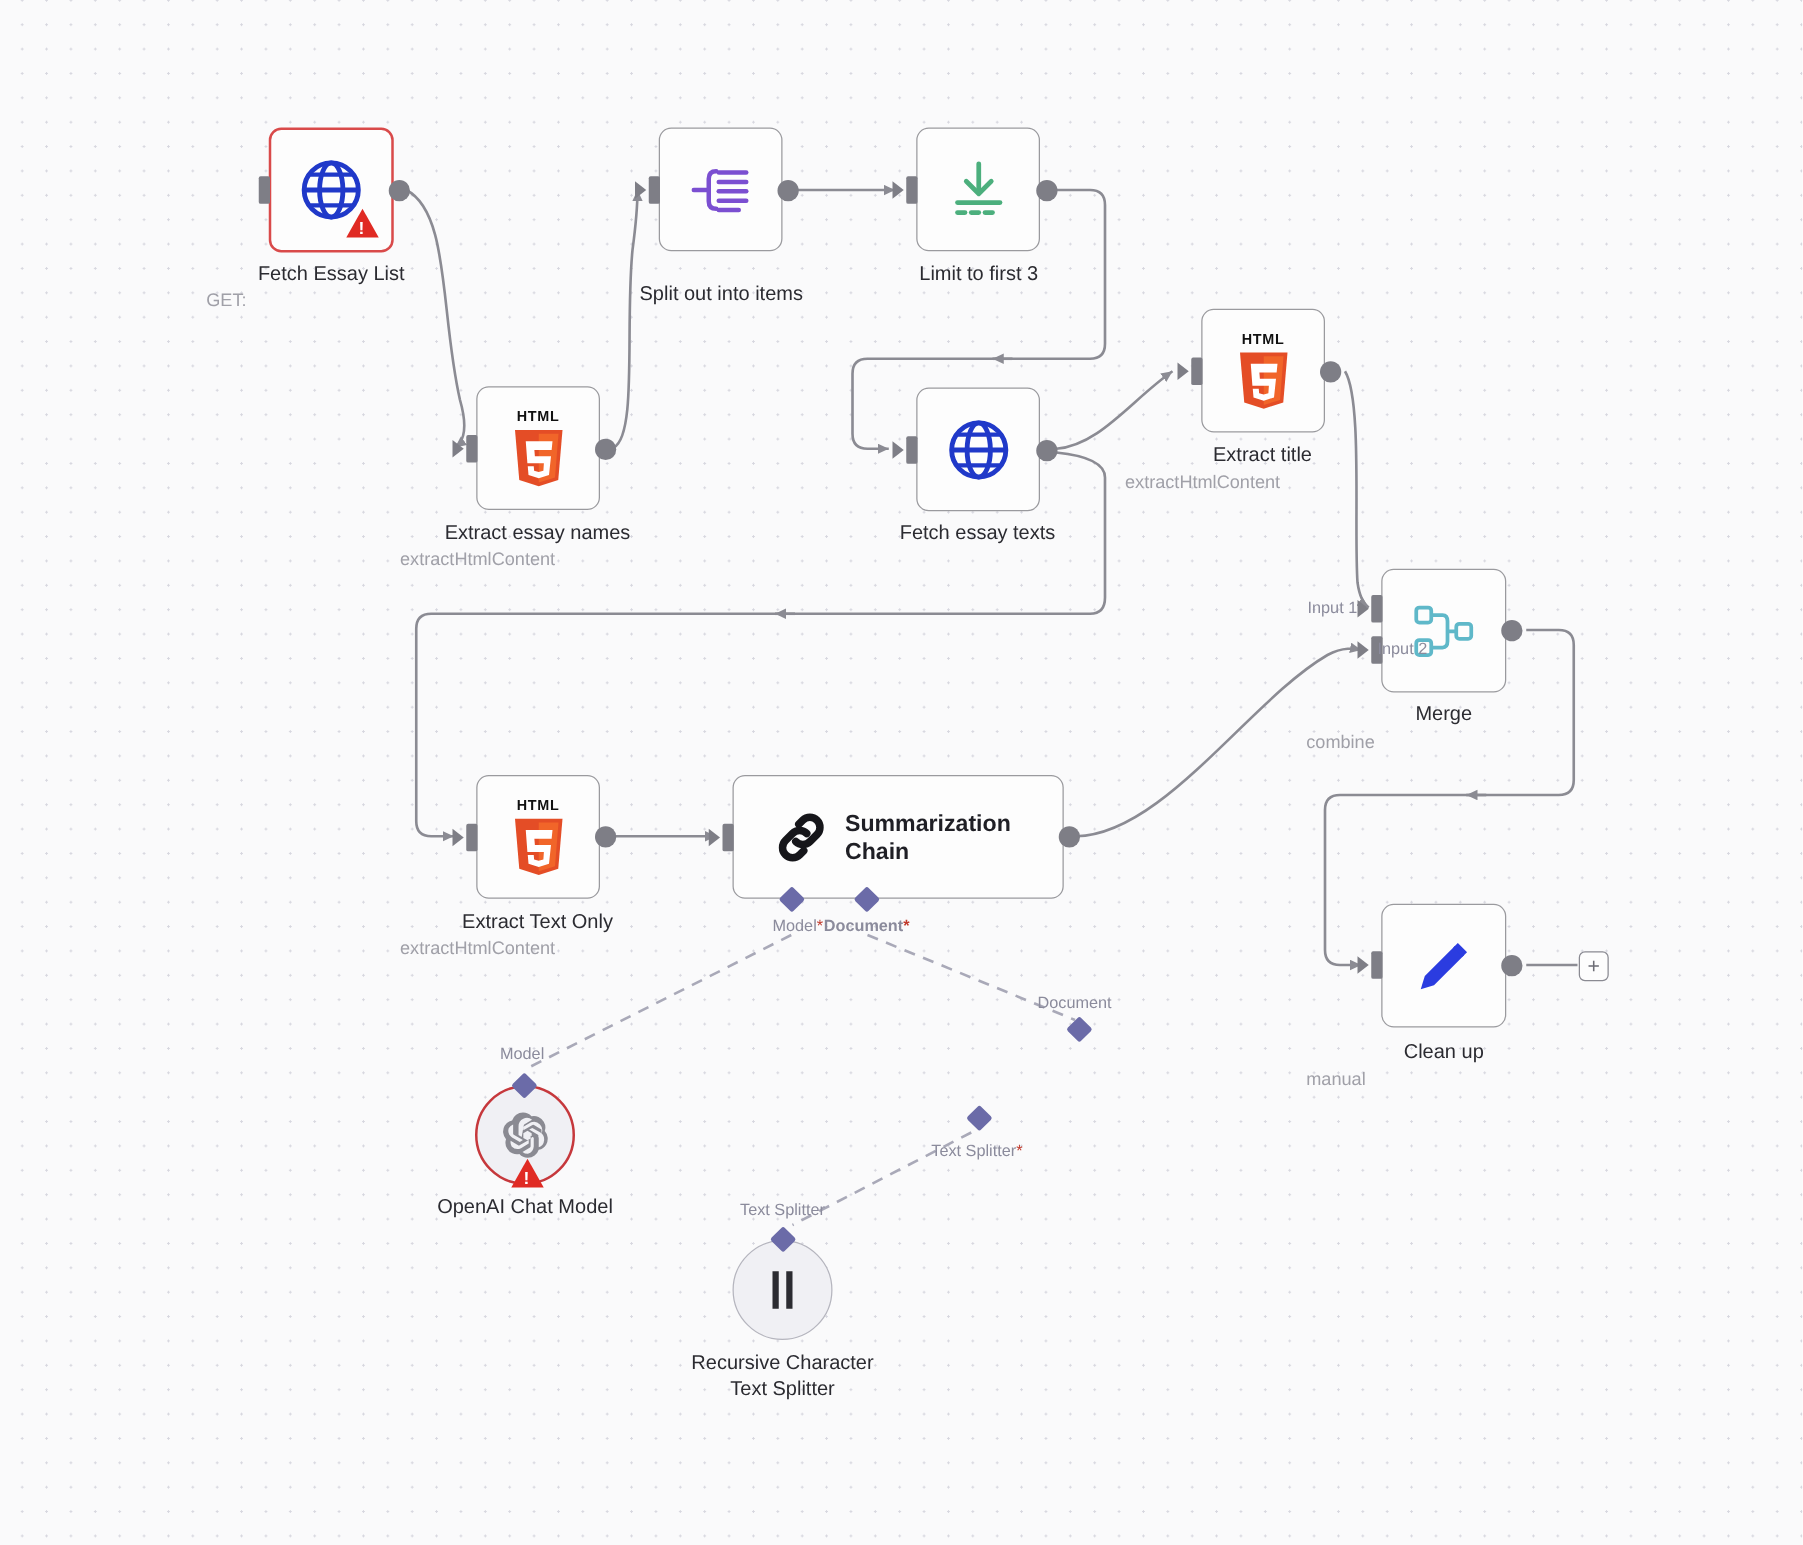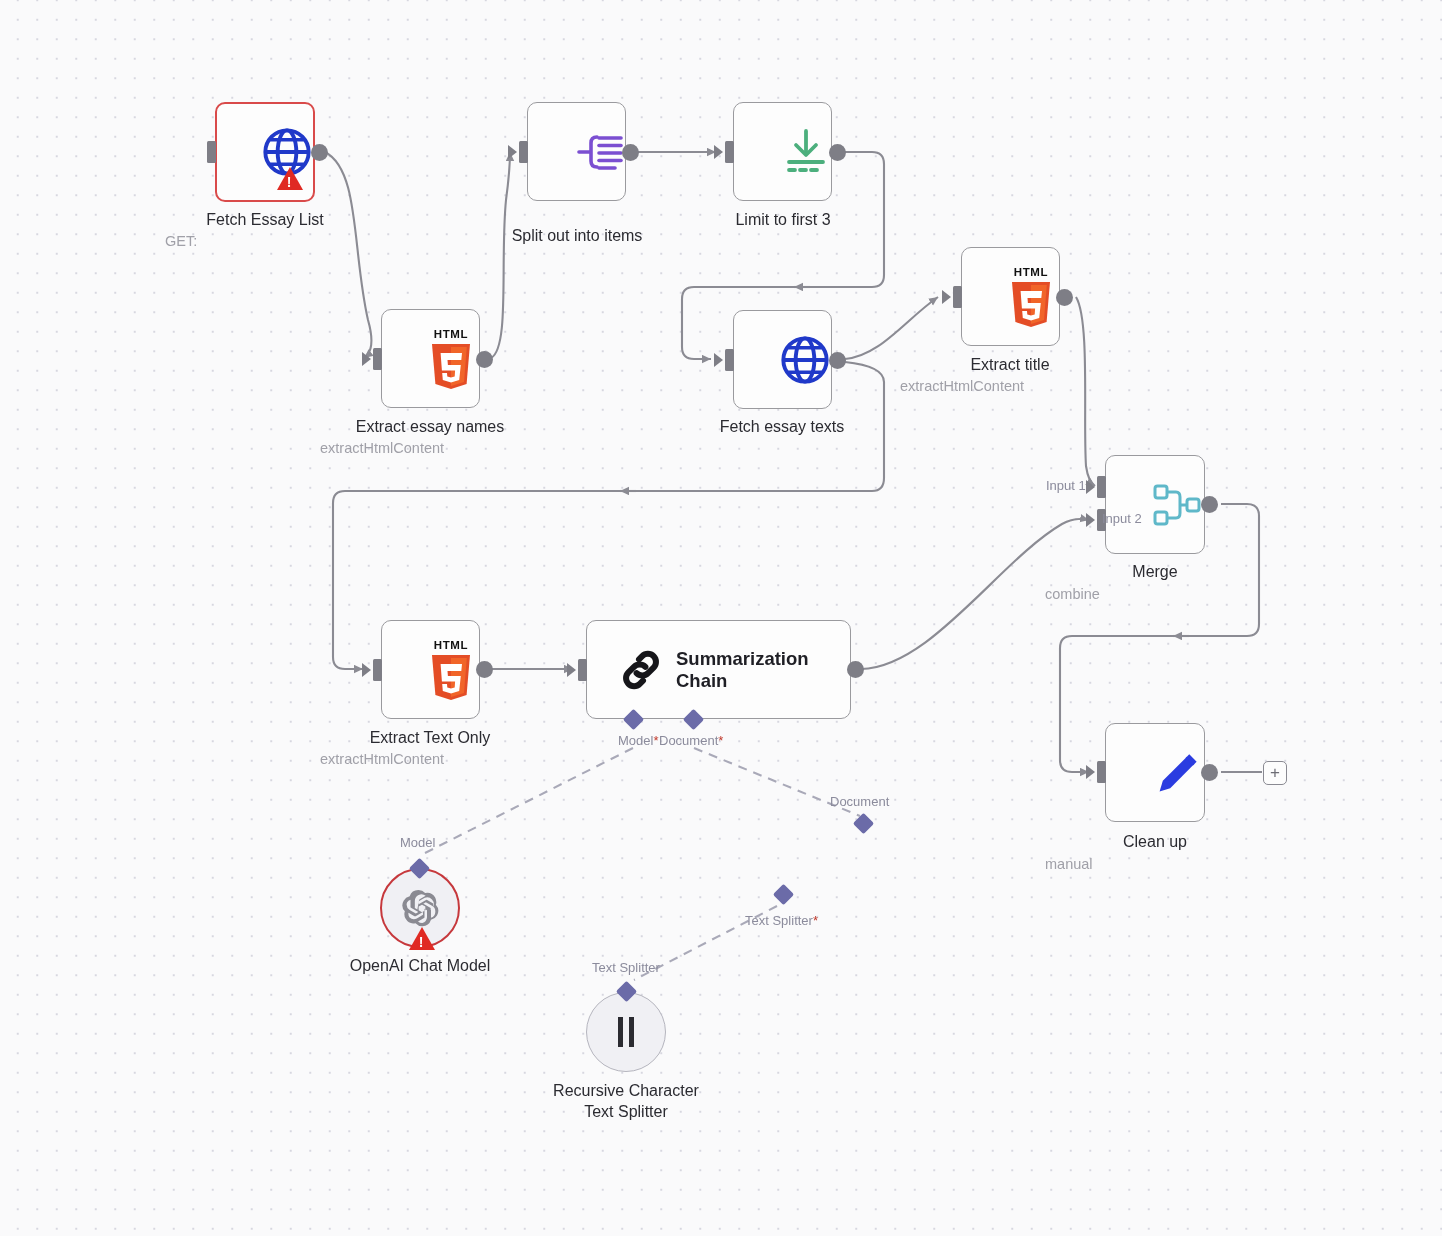--- a/index.html
+++ b/index.html
@@ -20,21 +20,21 @@
   #edges { position: absolute; left: 0; top: 0; width: 1442px; height: 1236px; }
 
   
   .node {
     position: absolute;
     background: #fdfdfd;
     border: 1.6px solid #9a9a9e;
     border-radius: 10px;
     display: flex;
     align-items: center;
-    justify-content: flex-end;
+    justify-content: center;
   }
   .node.err { border-color: #d94a4a; border-width: 2px; }
   .node.wide { justify-content: flex-start; }
 
   .caption {
     position: absolute;
     text-align: center;
     color: #2b2b31;
     font-size: 16px;
     line-height: 21px;
@@ -353,21 +353,21 @@
 Chain</div>
   <div class="instub" style="left:578px; top:659px;"></div>
   <div class="inarrow" style="left:567px; top:663px;"></div>
   <div class="outdot" style="left:847px; top:661px;"></div>
 
   <div class="diamond" style="left:626px; top:712px;"></div>
   <div class="diamond" style="left:686px; top:712px;"></div>
   <div class="conlabel" style="left:618px; top:733px;">
     <span>Model</span><span class="req">*</span>
   </div>
-  <div class="conlabel" style="left:659px; top:733px;">
+  <div class="conlabel" style="left:659px; top:733px;font-weight:bold;">
     <span>Document</span><span class="req">*</span>
   </div>
 
   <div class="node" style="left:1105px; top:723px; width:100px; height:99px;">
     <svg width="52" height="52" viewBox="0 0 24 24">
       <path d="M3.5 20.5 L5 15.6 L16.1 4.5 L19.5 7.9 L8.4 19 z" fill="#2b3ce0"></path>
       <path d="M17.2 3.4 L20.6 6.8 L18.9 8.5 L15.5 5.1 z" fill="#2b3ce0"></path>
     </svg>
   </div>
   <div class="instub" style="left:1097px; top:761px;"></div>

